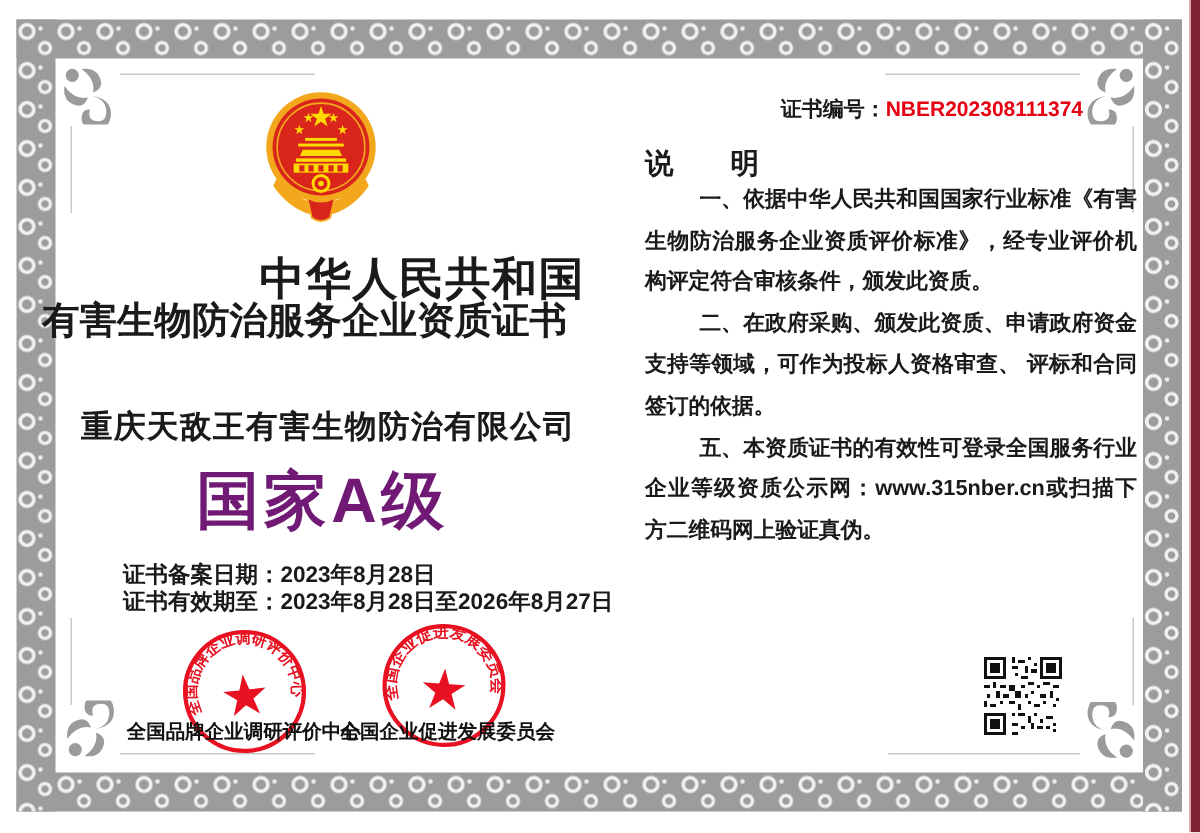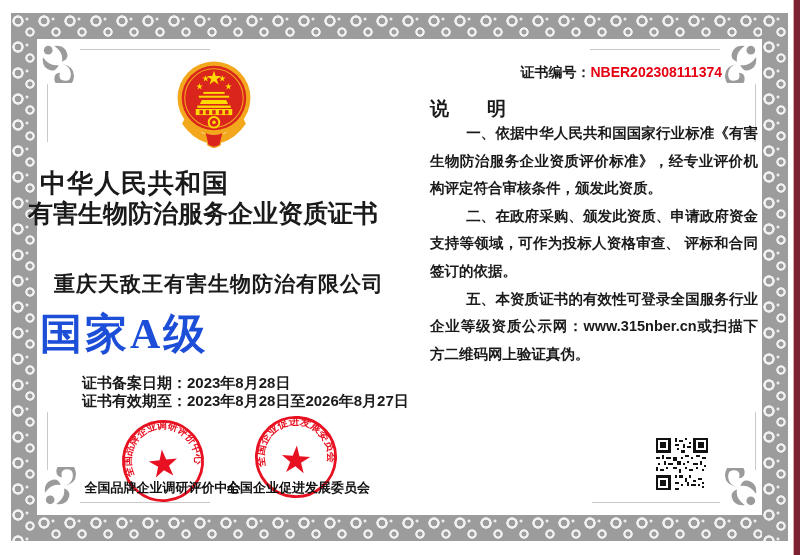--- a/index.html
+++ b/index.html
@@ -26,31 +26,31 @@
   
   .flourish{position:absolute;width:38px;height:38px;}
   .flourish svg{width:100%;height:100%;display:block;}
   .fl-tl{left:42px;top:45px;}
   .fl-tr{left:719px;top:45px;transform:scaleX(-1);}
   .fl-bl{left:44px;top:467px;transform:scaleY(-1);}
   .fl-br{left:719px;top:468px;transform:scale(-1,-1);}
   .hairline{position:absolute;background:#c9c9c9;}
   
   .emblem{position:absolute;left:176px;top:60px;width:76px;height:94px;}
-  .title1{position:absolute;left:40px;top:166px;width:350px;text-align:left;
-    font-size:26px;font-weight:bold;letter-spacing:1px;}
+  .title1{position:absolute;left:40px;top:166px;width:350px;text-align:right;
+    font-size:30px;font-weight:bold;letter-spacing:1px;}
   .title2{position:absolute;left:28px;top:197px;width:376px;text-align:left;
     font-size:25px;font-weight:bold;}
   .hereby{position:absolute;left:40px;top:241px;width:350px;text-align:center;
     font-size:14px;font-weight:bold;letter-spacing:6px;}
   .company{position:absolute;left:22px;top:270px;width:394px;text-align:center;
     font-size:21px;font-weight:bold;letter-spacing:1px;}
-  .grade{position:absolute;left:40px;top:306px;width:350px;text-align:left;
-    font-family:Liberation Serif, serif;
-    font-size:42px;font-weight:bold;letter-spacing:3px;color:#1d4ed8;}
+  .grade{position:absolute;left:40px;top:306px;width:350px;text-align:center;
+    font-family:Liberation Sans, sans-serif;
+    font-size:42px;font-weight:bold;letter-spacing:3px;color:#701a75;}
   .dateline{position:absolute;left:82px;font-size:15px;font-weight:bold;}
   .date1{top:374px;}
   .date2{top:392px;}
   
   .seal{position:absolute;width:88px;height:88px;opacity:.93;}
   .seal svg{width:100%;height:100%;display:block;}
   .seal-1{left:119px;top:417px;transform:rotate(-6deg);}
   .seal-2{left:252px;top:413px;transform:rotate(4deg);}
   .seal-label{position:absolute;font-size:13px;font-weight:bold;color:#111;
     text-align:center;white-space:nowrap;}

